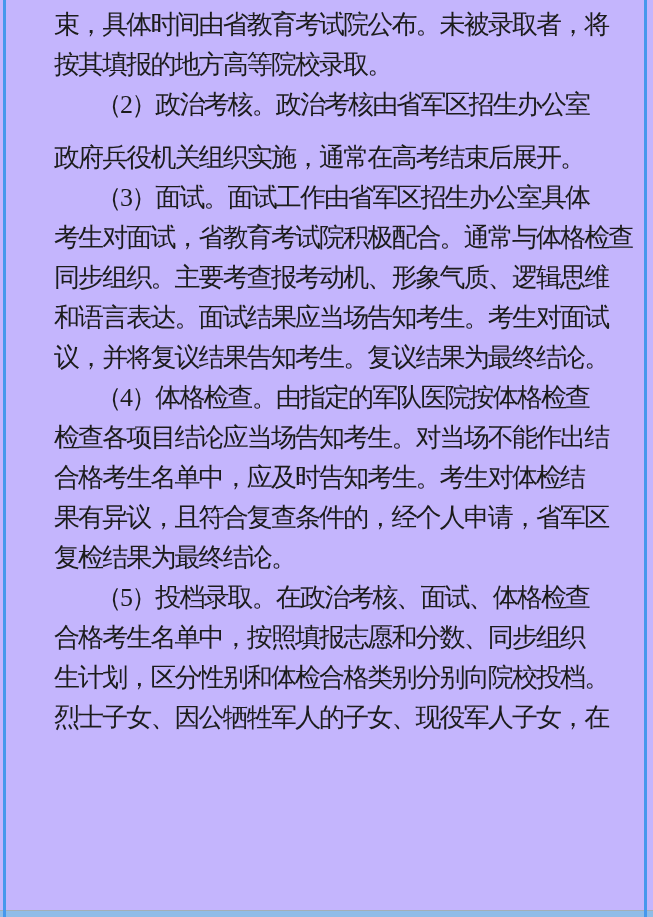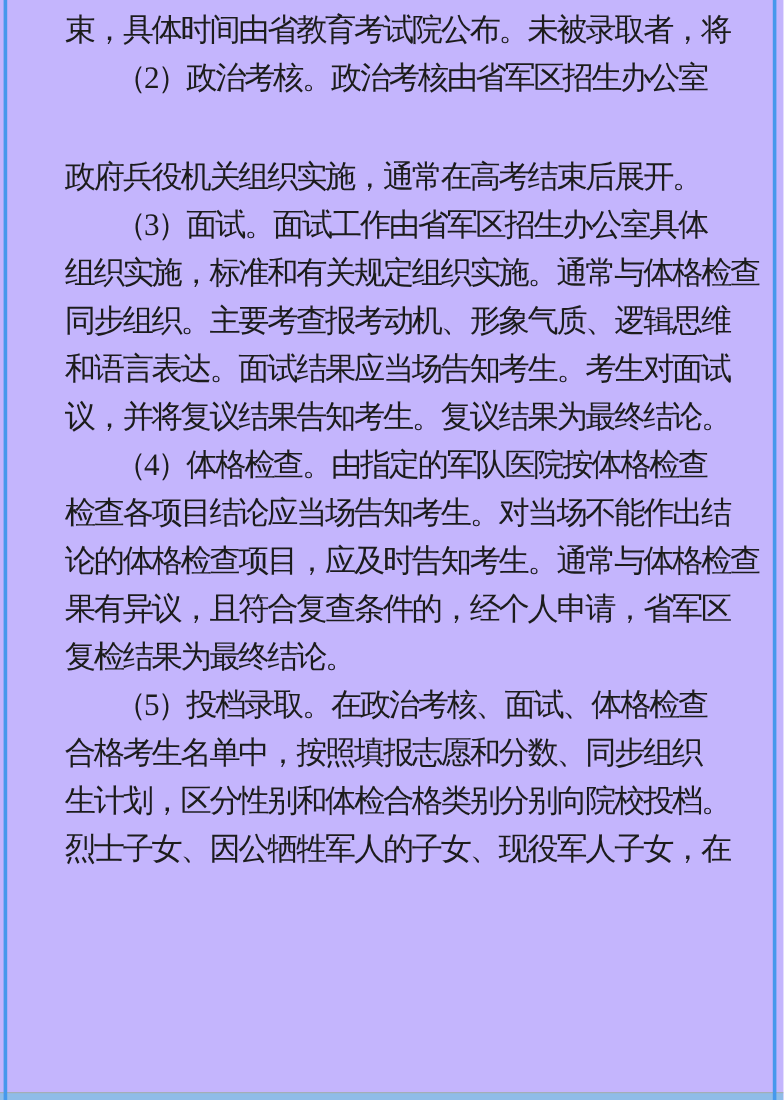--- a/index.html
+++ b/index.html
@@ -55,41 +55,42 @@
     line-height: 40px;
     font-size: 26px;
     letter-spacing: -1.9px;
     white-space: nowrap;
     font-weight: 400;
   }
   .line.indent {
     padding-left: 42px;
   }
   .line.gap-before {
-    margin-top: 43px;
+    margin-top: 13px;
   }
 </style>
 </head>
 <body>
 
 <div class="page">
   <div class="border-left" style="background: rgb(70, 152, 236);"></div>
   <div class="border-right" style="background: rgb(70, 152, 236);"></div>
   <div class="text-area" id="text-area" style="color: rgb(28, 28, 28);">
       <div class="line">束，具体时间由省教育考试院公布。未被录取者，将</div>
+      <div class="line">按其填报的地方高等院校录取。</div>
       <div class="line indent">（2）政治考核。政治考核由省军区招生办公室</div>
       <div class="line gap-before">政府兵役机关组织实施，通常在高考结束后展开。</div>
       <div class="line indent">（3）面试。面试工作由省军区招生办公室具体</div>
-      <div class="line">组织实施，标准和有关规定组织实施。通常与体格检查</div>
+      <div class="line">考生对面试，省教育考试院积极配合。通常与体格检查</div>
       <div class="line">同步组织。主要考查报考动机、形象气质、逻辑思维</div>
       <div class="line">和语言表达。面试结果应当场告知考生。考生对面试</div>
       <div class="line">议，并将复议结果告知考生。复议结果为最终结论。</div>
       <div class="line indent">（4）体格检查。由指定的军队医院按体格检查</div>
       <div class="line">检查各项目结论应当场告知考生。对当场不能作出结</div>
-      <div class="line">论的体格检查项目，应及时告知考生。通常与体格检查</div>
+      <div class="line">合格考生名单中，应及时告知考生。考生对体检结</div>
       <div class="line">果有异议，且符合复查条件的，经个人申请，省军区</div>
       <div class="line">复检结果为最终结论。</div>
       <div class="line indent">（5）投档录取。在政治考核、面试、体格检查</div>
       <div class="line">合格考生名单中，按照填报志愿和分数、同步组织</div>
       <div class="line">生计划，区分性别和体检合格类别分别向院校投档。</div>
       <div class="line">烈士子女、因公牺牲军人的子女、现役军人子女，在</div>
     </div>
   <div class="bottom-band" style="background: rgb(143, 188, 232);"></div>
 </div>
 

